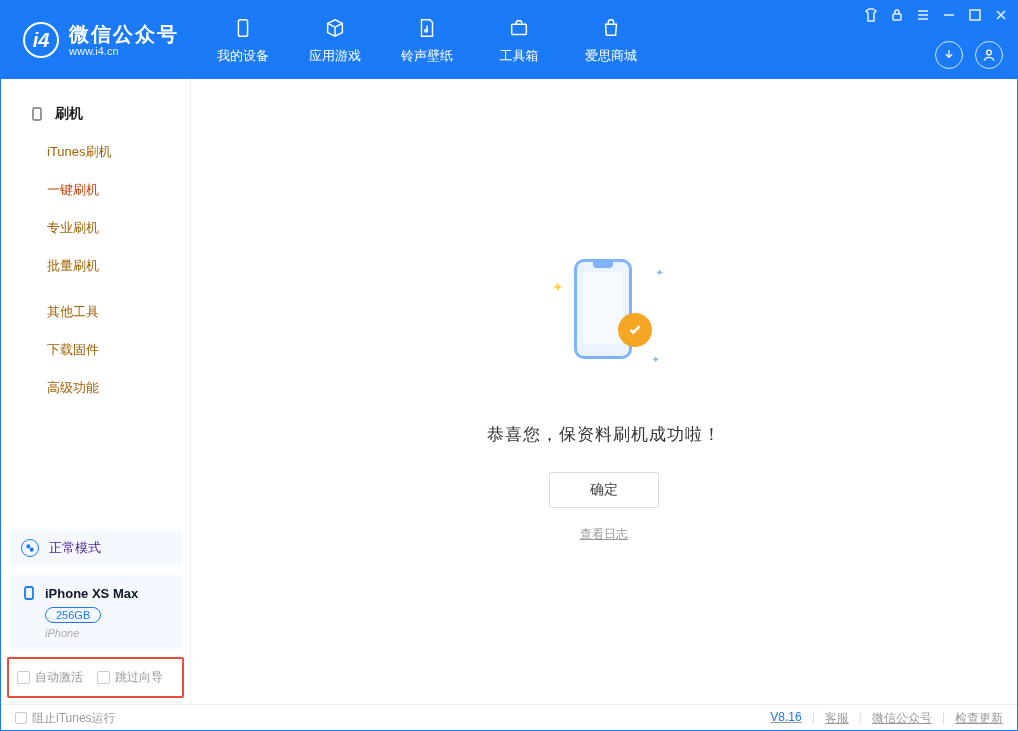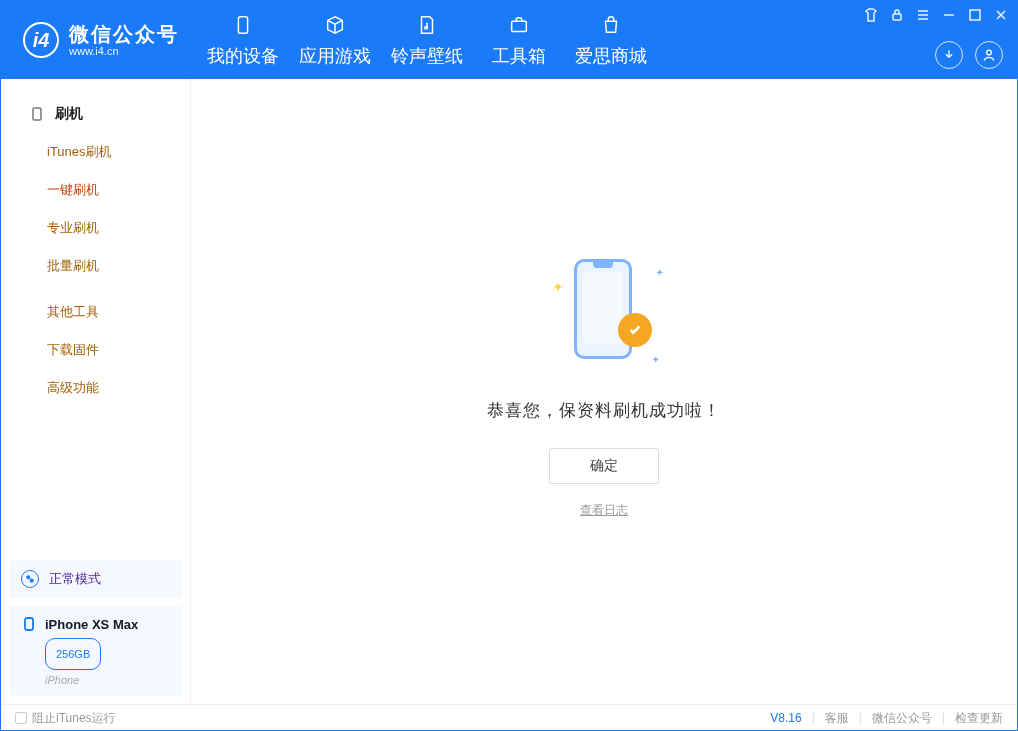--- a/index.html
+++ b/index.html
@@ -7,21 +7,21 @@
 
 
 .header { background: #1a7af8; height: 78px; display: flex; align-items: stretch; color: #fff; position: relative; }
 .logo-area { display: flex; align-items: center; padding: 0 18px 0 22px; }
 .logo-icon { width: 36px; height: 36px; border-radius: 50%; border: 2.5px solid #fff; display: flex; align-items: center; justify-content: center; font-size: 20px; font-weight: bold; font-style: italic; margin-right: 10px; }
 .logo-text { line-height: 1.1; }
 .logo-title { font-size: 20px; font-weight: bold; letter-spacing: 2px; }
 .logo-sub { font-size: 11px; opacity: 0.9; }
 
 .nav { display: flex; align-items: stretch; }
-.nav-item { width: 92px; display: flex; flex-direction: column; align-items: center; justify-content: center; font-size: 18px; gap: 6px; cursor: pointer; }
+.nav-item { width: 92px; display: flex; flex-direction: column; align-items: center; justify-content: center; font-size: 13px; gap: 6px; cursor: pointer; }
 .nav-item.active { background: rgba(255,255,255,0.15); }
 .nav-icon { width: 26px; height: 26px; display: flex; align-items: center; justify-content: center; }
 .nav-icon svg { stroke: #fff; fill: none; stroke-width: 1.6; }
 
 .window-controls { position: absolute; right: 8px; top: 6px; display: flex; gap: 10px; align-items: center; }
 .wc-icon { width: 16px; height: 16px; cursor: pointer; opacity: 0.9; }
 .wc-icon svg { stroke: #fff; fill: none; stroke-width: 1.5; }
 
 .header-right { position: absolute; right: 14px; bottom: 10px; display: flex; gap: 12px; align-items: center; }
 .hr-icon { width: 28px; height: 28px; border: 1.5px solid rgba(255,255,255,0.8); border-radius: 50%; display: flex; align-items: center; justify-content: center; cursor: pointer; }
@@ -40,48 +40,48 @@
 
 .side-bottom { padding: 0; }
 .mode-box { margin: 8px; background: #f5f9ff; border-radius: 4px; padding: 10px 12px; display: flex; align-items: flex-end; gap: 10px; font-size: 13px; color: #4c1d95; }
 .mode-icon { width: 18px; height: 18px; border-radius: 50%; border: 1.5px solid #1a7af8; display: flex; align-items: center; justify-content: center; }
 .mode-icon svg { stroke: #1a7af8; fill: none; stroke-width: 2; }
 
 .device-box { margin: 0 8px 8px 8px; background: #f5f9ff; border-radius: 4px; padding: 10px 12px; font-size: 13px; }
 .device-row { display: flex; align-items: center; gap: 8px; color: #0f172a; font-weight: 600; margin-bottom: 4px; }
 .device-icon { width: 16px; height: 16px; }
 .device-icon svg { stroke: #1a7af8; fill: none; stroke-width: 1.8; }
-.storage-badge { display: inline-block; border: 1px solid #1a7af8; color: #1a7af8; font-size: 11px; padding: 9px 10px; border-radius: 10px; margin-top: 2px; margin-left: 24px; }
+.storage-badge { display: inline-block; border: 1px solid #1a7af8; color: #1a7af8; font-size: 11px; padding: 1px 10px; border-radius: 10px; margin-top: 2px; margin-left: 24px; }
 .device-type { color: #aaa; font-size: 11px; margin-left: 24px; margin-top: 4px; font-style: italic; }
 
 .highlight-box { margin: 6px; border: 2px solid #e74c3c; border-radius: 2px; padding: 10px 8px; display: flex; gap: 14px; align-items: center; font-size: 12px; color: #999; }
 .hb-check { display: flex; align-items: center; gap: 5px; }
 .hb-cb { width: 13px; height: 13px; border: 1px solid #ccc; border-radius: 2px; }
 
 
 .main { flex: 1; display: flex; flex-direction: column; align-items: center; padding-top: 180px; }
 .phone-illustration { position: relative; width: 120px; height: 110px; margin-bottom: 30px; }
 .phone-body { position: absolute; left: 30px; top: 0; width: 58px; height: 100px; border: 3px solid #7fb3ff; border-radius: 10px; background: #eaf3ff; }
 .phone-notch { position: absolute; top: 0; left: 50%; transform: translateX(-50%); width: 20px; height: 6px; background: #7fb3ff; border-radius: 0 0 4px 4px; }
 .phone-screen { position: absolute; inset: 10px 6px 12px 6px; background: #f5faff; border-radius: 4px; }
 .check-badge { position: absolute; right: 12px; bottom: 22px; width: 34px; height: 34px; border-radius: 50%; background: #f5a623; display: flex; align-items: center; justify-content: center; }
 .check-badge svg { stroke: #fff; stroke-width: 3; fill: none; }
 .sparkle1 { position: absolute; left: 8px; top: 20px; color: #ffd24d; font-size: 14px; }
 .sparkle2 { position: absolute; right: 0; top: 8px; color: #7fb3ff; font-size: 10px; }
 .sparkle3 { position: absolute; right: 4px; bottom: 4px; color: #7fb3ff; font-size: 10px; }
 
-.success-msg { font-size: 17px; color: #333; margin-bottom: 26px; letter-spacing: 1px; }
+.success-msg { font-size: 17px; color: #333; margin-bottom: 26px; letter-spacing: 1px; margin-top: 24px; }
 .ok-btn { border: 1px solid #ddd; background: #fff; padding: 8px 40px; font-size: 14px; color: #444; cursor: pointer; border-radius: 2px; }
 .log-link { margin-top: 18px; font-size: 12px; color: #999; cursor: pointer; text-decoration: underline; }
 
 
 .footer { height: 27px; border-top: 1px solid #eee; display: flex; align-items: center; padding: 0 14px; font-size: 12px; color: #999; }
 .footer-left { display: flex; align-items: center; gap: 6px; flex: 1; }
 .footer-cb { width: 12px; height: 12px; border: 1px solid #ccc; border-radius: 2px; }
-.footer-right { display: flex; align-items: center; gap: 10px; }
+.footer-right { display: flex; align-items: flex-start; gap: 10px; text-decoration: underline; }
 .f-divider { color: #ddd; }
 .version { color: #1a7af8; }
 .f-link { cursor: pointer; }
 </style>
 </head>
 <body>
 
 <div class="header">
   <div class="logo-area">
     <div class="logo-icon">i4</div>
@@ -212,20 +212,30 @@
       <div class="device-box">
         <div class="device-row">
           <span class="device-icon"><svg viewBox="0 0 16 16">
                 <rect x="4" y="2" width="8" height="12" rx="2"></rect>
               </svg></span>
           <span>iPhone XS Max</span>
         </div>
         <span class="storage-badge">256GB</span>
         <div class="device-type">iPhone</div>
       </div>
+      <div class="highlight-box">
+        <label class="hb-check">
+          <span class="hb-cb"></span>
+          <span>自动激活</span>
+        </label>
+        <label class="hb-check">
+          <span class="hb-cb"></span>
+          <span>跳过向导</span>
+        </label>
+      </div>
     </div>
   </div>
 
   <div class="main">
     <div class="phone-illustration">
       <div class="sparkle1">✦</div>
       <div class="sparkle2">✦</div>
       <div class="sparkle3">✦</div>
       <div class="phone-body">
         <div class="phone-notch"></div>

